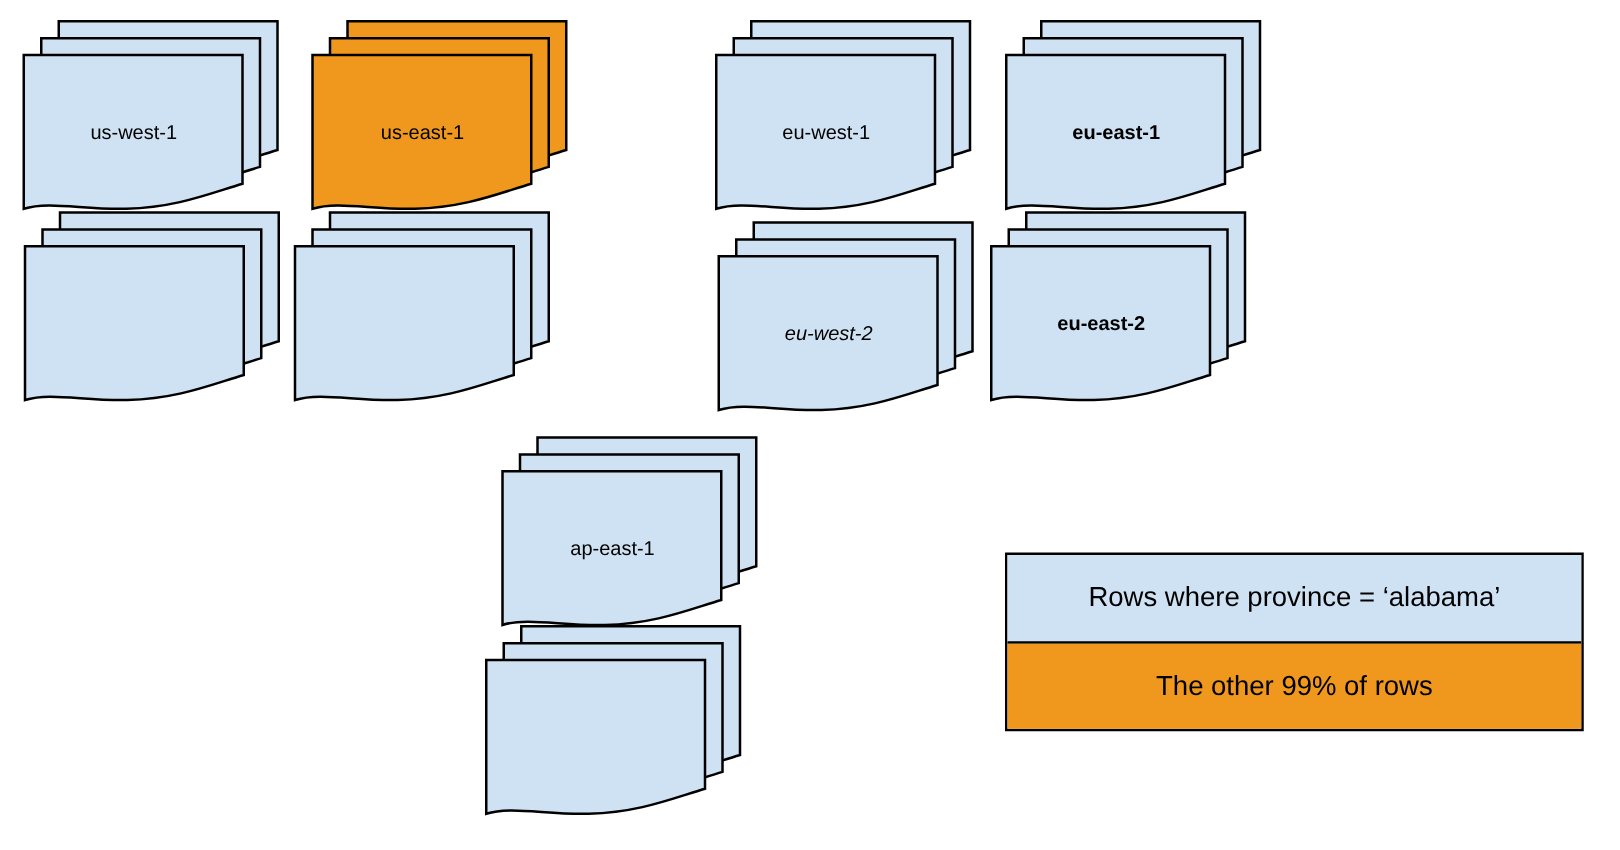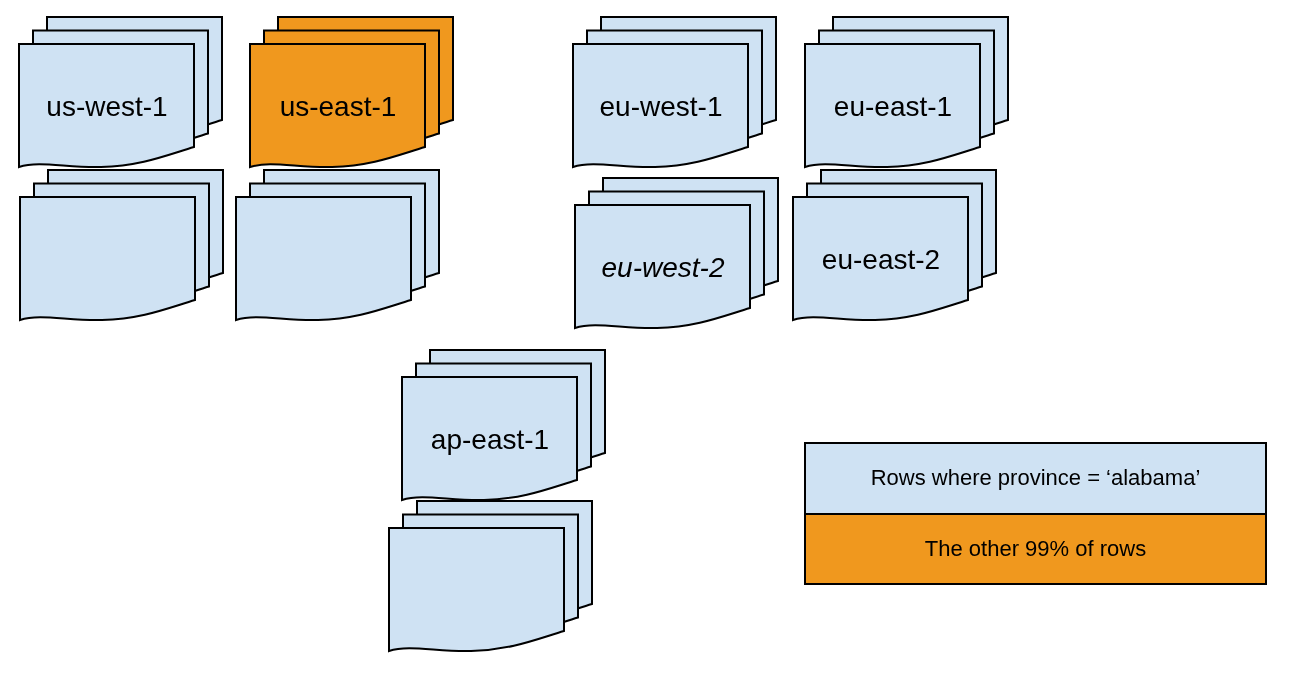--- a/index.html
+++ b/index.html
@@ -36,21 +36,21 @@
     fill: var(--doc-orange, #F0981E);
   }
   .doc-label {
     position: absolute;
     left: 0;
     top: 79px;
     width: 178px;
     height: 24px;
     line-height: 24px;
     text-align: center;
-    font-size: 28px;
+    font-size: 16px;
     color: #000000;
   }
   .legend {
     position: absolute;
     left: 804px;
     top: 442px;
     width: 459px;
     height: 139px;
     border: 2px solid var(--stroke, #000000);
     display: flex;
@@ -98,21 +98,21 @@
 
   <div class="stack" style="left:572px; top:16px;padding-left:38px;">
     <svg width="208" height="158" viewBox="0 0 208 158">
       <path transform="translate(28,0)" d="M1,1 L176,1 L176,104 C149,112 123,123 83,124 C49,125 21,117.5 1,124 Z"></path>
       <path transform="translate(14,13.5)" d="M1,1 L176,1 L176,104 C149,112 123,123 83,124 C49,125 21,117.5 1,124 Z"></path>
       <path transform="translate(0,27)" d="M1,1 L176,1 L176,104 C149,112 123,123 83,124 C49,125 21,117.5 1,124 Z"></path>
     </svg>
     <div class="doc-label">eu-west-1</div>
   </div>
 
-  <div class="stack" style="left:804px; top:16px;">
+  <div class="stack" style="left:804px; top:16px;font-weight:bold;">
     <svg width="208" height="158" viewBox="0 0 208 158">
       <path transform="translate(28,0)" d="M1,1 L176,1 L176,104 C149,112 123,123 83,124 C49,125 21,117.5 1,124 Z"></path>
       <path transform="translate(14,13.5)" d="M1,1 L176,1 L176,104 C149,112 123,123 83,124 C49,125 21,117.5 1,124 Z"></path>
       <path transform="translate(0,27)" d="M1,1 L176,1 L176,104 C149,112 123,123 83,124 C49,125 21,117.5 1,124 Z"></path>
     </svg>
     <div class="doc-label">eu-east-1</div>
   </div>
 
   <div class="stack" style="left:19px; top:169px;">
     <svg width="208" height="158" viewBox="0 0 208 158">
@@ -132,21 +132,21 @@
 
   <div class="stack" style="left:574px; top:177px;font-style:italic;">
     <svg width="208" height="158" viewBox="0 0 208 158">
       <path transform="translate(28,0)" d="M1,1 L176,1 L176,104 C149,112 123,123 83,124 C49,125 21,117.5 1,124 Z"></path>
       <path transform="translate(14,13.5)" d="M1,1 L176,1 L176,104 C149,112 123,123 83,124 C49,125 21,117.5 1,124 Z"></path>
       <path transform="translate(0,27)" d="M1,1 L176,1 L176,104 C149,112 123,123 83,124 C49,125 21,117.5 1,124 Z"></path>
     </svg>
     <div class="doc-label">eu-west-2</div>
   </div>
 
-  <div class="stack" style="left:792px; top:169px;">
+  <div class="stack" style="left:792px; top:169px;font-weight:bold;">
     <svg width="208" height="158" viewBox="0 0 208 158">
       <path transform="translate(28,0)" d="M1,1 L176,1 L176,104 C149,112 123,123 83,124 C49,125 21,117.5 1,124 Z"></path>
       <path transform="translate(14,13.5)" d="M1,1 L176,1 L176,104 C149,112 123,123 83,124 C49,125 21,117.5 1,124 Z"></path>
       <path transform="translate(0,27)" d="M1,1 L176,1 L176,104 C149,112 123,123 83,124 C49,125 21,117.5 1,124 Z"></path>
     </svg>
     <div class="doc-label">eu-east-2</div>
   </div>
 
   <div class="stack" style="left:401px; top:349px;">
     <svg width="208" height="158" viewBox="0 0 208 158">

